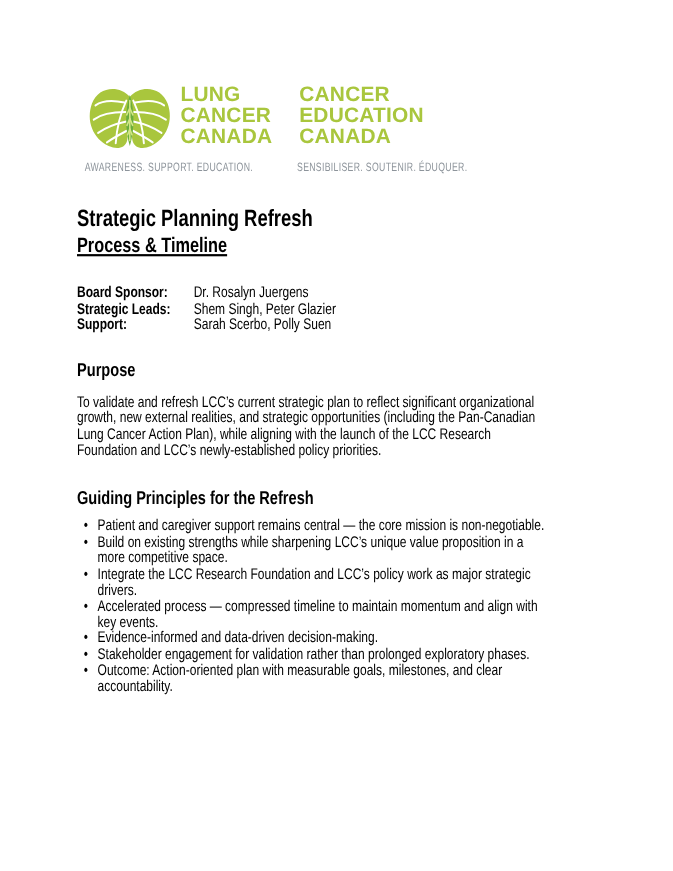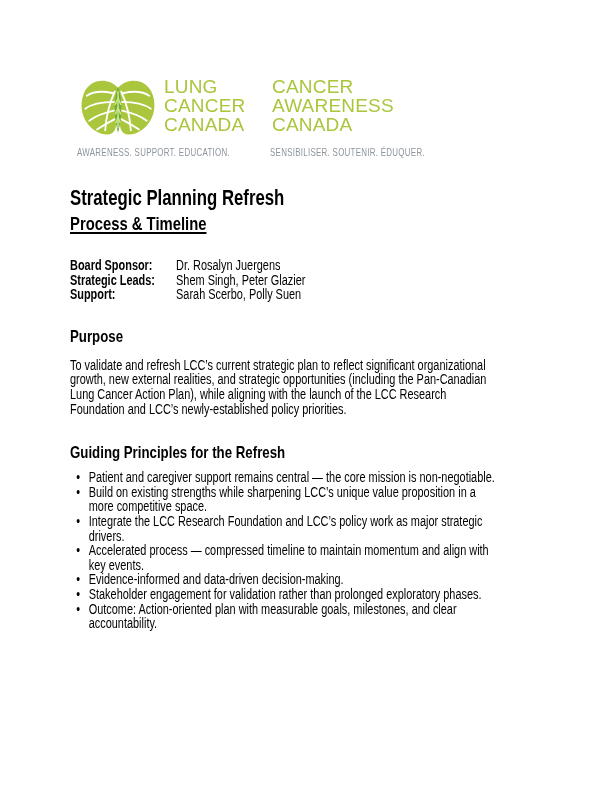--- a/index.html
+++ b/index.html
@@ -15,21 +15,21 @@
   .abs { position: absolute; }
 
   
   #leaves { left: 78px; top: 76px; width: 80px; height: 62px; }
   .leaf-main { fill: var(--green); }
   .leaf-center { fill: var(--darkgreen); }
   .leaf-vein { stroke: #ffffff; stroke-width: 2.2; fill: none; stroke-linecap: round; }
   .leaf-vein-center { stroke: var(--veinlight); stroke-width: 1.8; fill: none; stroke-linecap: round; }
 
   .logo-text {
-    font-weight: normal;
+    font-weight: bold;
     font-size: 19px;
     line-height: 19px;
     letter-spacing: 0.2px;
     color: var(--green);
     white-space: nowrap;
   }
   #logo-en { left: 164px; top: 77px; }
   #logo-fr { left: 272px; top: 77px; }
 
   .tagline {
@@ -129,21 +129,21 @@
   </svg>
 
   <div id="logo-en" class="abs logo-text">
     <div>LUNG</div>
     <div>CANCER</div>
     <div>CANADA</div>
   </div>
 
   <div id="logo-fr" class="abs logo-text">
     <div>CANCER</div>
-    <div>AWARENESS</div>
+    <div>EDUCATION</div>
     <div>CANADA</div>
   </div>
 
   <div id="tagline-en" class="abs tagline">AWARENESS. SUPPORT. EDUCATION.</div>
   <div id="tagline-fr" class="abs tagline">SENSIBILISER. SOUTENIR. ÉDUQUER.</div>
 
   <main id="content" class="abs">
 
     <h1 class="title">Strategic Planning Refresh</h1>
 

